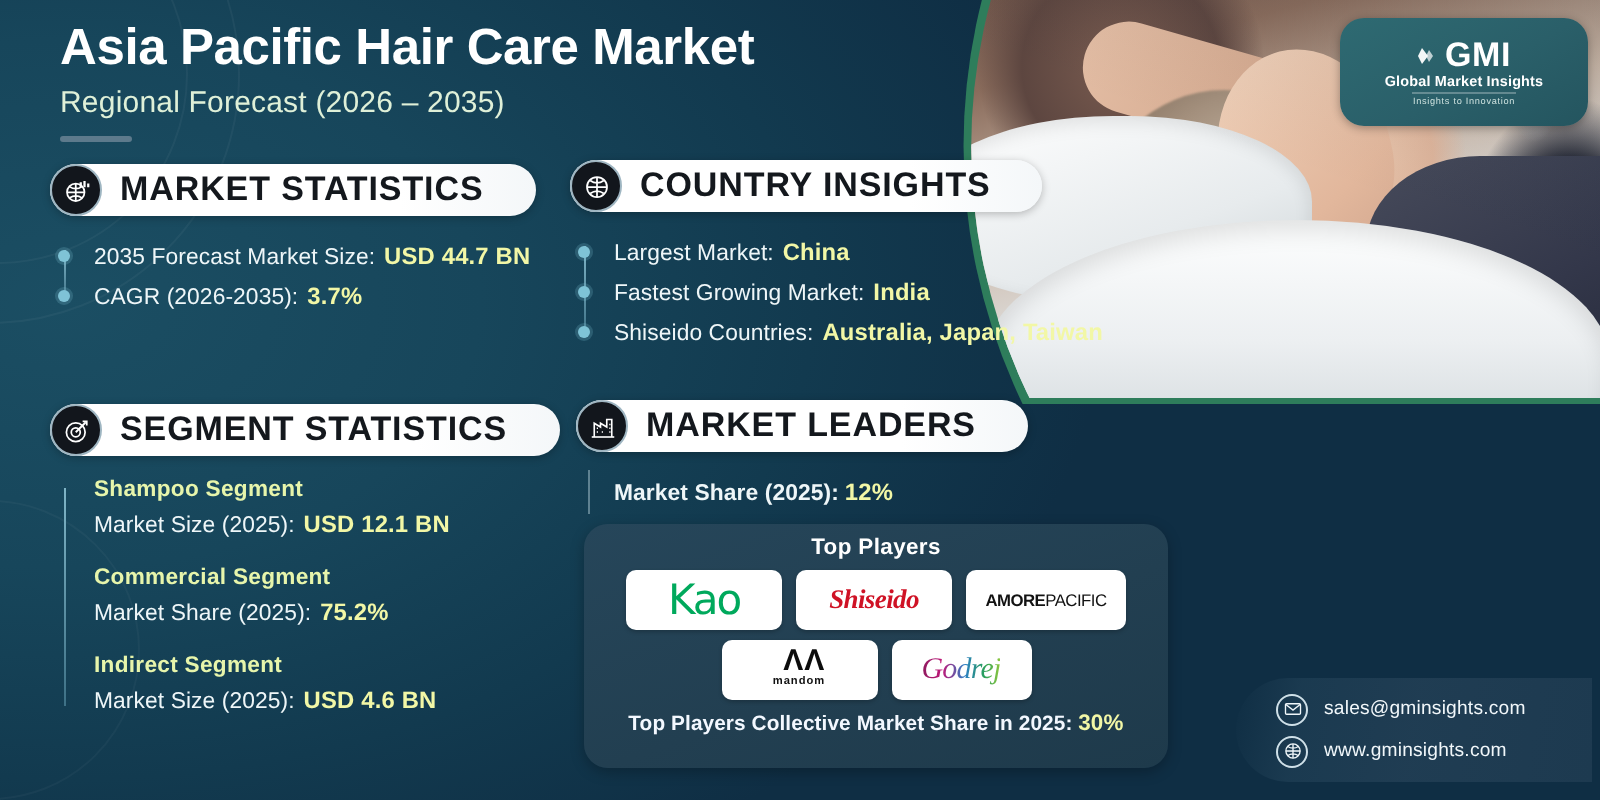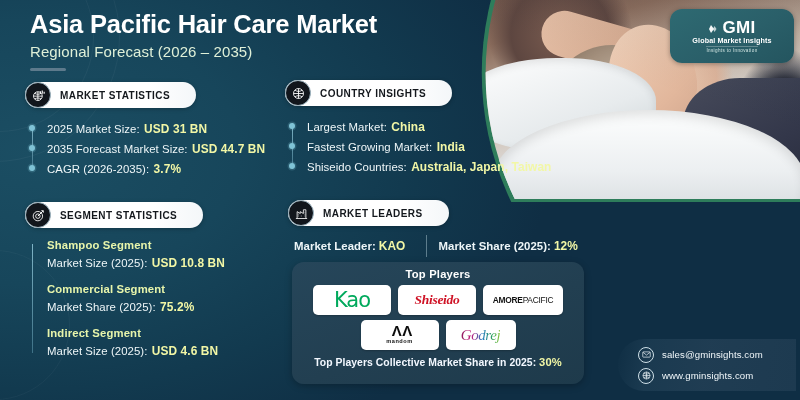--- a/index.html
+++ b/index.html
@@ -151,21 +151,21 @@
   }
   .pill .badge {
     width:26px; height:26px; border-radius:50%;
     background:#12161c;
     border:1.4px solid #9fb6c2;
     display:flex; align-items:center; justify-content:center;
     flex:none; margin-right:9px;
   }
   .pill .badge svg { width:15px; height:15px; display:block; }
   .pill .ptext {
-    font-size:10px; font-weight:700; color:#14181d;
+    font-size:17px; font-weight:700; color:#14181d;
     letter-spacing:.45px; white-space:nowrap;
   }
 
   
   .tl { position:relative; padding-left:22px; }
   .tl .axis {
     position:absolute; left:7px; top:7px; bottom:7px; width:1.4px;
     background:linear-gradient(180deg,#7fb4c6,#3e7186);
   }
   .tl .row { position:relative; white-space:nowrap; }
@@ -320,25 +320,20 @@
           <path d="M4 13h14M11 6v14M6 8.5c3 2 7 2 10 0M6 17.5c3-2 7-2 10 0"></path>
           <path d="M15 9v-4M18 9V4M21 9V6" stroke-width="1.8"></path>
         </svg>
       </span>
       <span class="ptext">MARKET STATISTICS</span>
     </div>
     <div class="tl">
       <div class="axis"></div>
       <div class="row">
         <span class="dot"></span>
-        <span class="lbl">2025 Market Size:</span>
-        <span class="val">USD 31 BN</span>
-      </div>
-      <div class="row">
-        <span class="dot"></span>
         <span class="lbl">2035 Forecast Market Size:</span>
         <span class="val">USD 44.7 BN</span>
       </div>
       <div class="row">
         <span class="dot"></span>
         <span class="lbl">CAGR (2026-2035):</span>
         <span class="val">3.7%</span>
       </div>
     </div>
   </div>
@@ -387,21 +382,21 @@
     </div>
     <div class="tl">
       <div class="axis"></div>
       <div class="grp">
         <div class="seg-title">
           <span class="dot"></span>
           <span>Shampoo Segment</span>
         </div>
         <div class="seg-sub">
           <span class="lbl">Market Size (2025):</span>
-          <span class="val">USD 10.8 BN</span>
+          <span class="val">USD 12.1 BN</span>
         </div>
       </div>
       <div class="grp">
         <div class="seg-title">
           <span class="dot"></span>
           <span>Commercial Segment</span>
         </div>
         <div class="seg-sub">
           <span class="lbl">Market Share (2025):</span>
           <span class="val">75.2%</span>
@@ -425,24 +420,20 @@
       <span class="badge">
         <svg viewBox="0 0 24 24" fill="none" stroke="#ffffff" stroke-width="1.3">
           <path d="M3 20h18"></path>
           <path d="M5 20V9l5 3V9l5 3V6h4v14"></path>
           <path d="M7 13h1M7 16h1M11 16h1M17 10h1M17 13h1M17 16h1"></path>
         </svg>
       </span>
       <span class="ptext">MARKET LEADERS</span>
     </div>
     <div class="ml-row">
-      <span class="ml-cell left">
-        <span class="lbl" style="font-weight:700">Market Leader:</span>
-        <span class="val">KAO</span>
-      </span>
       <span class="ml-div"></span>
       <span class="ml-cell">
         <span class="lbl" style="font-weight:700">Market Share (2025):</span>
         <span class="val">12%</span>
       </span>
     </div>
   </div>
 
   <div class="tp-panel">
     <div class="tp-title">Top Players</div>

